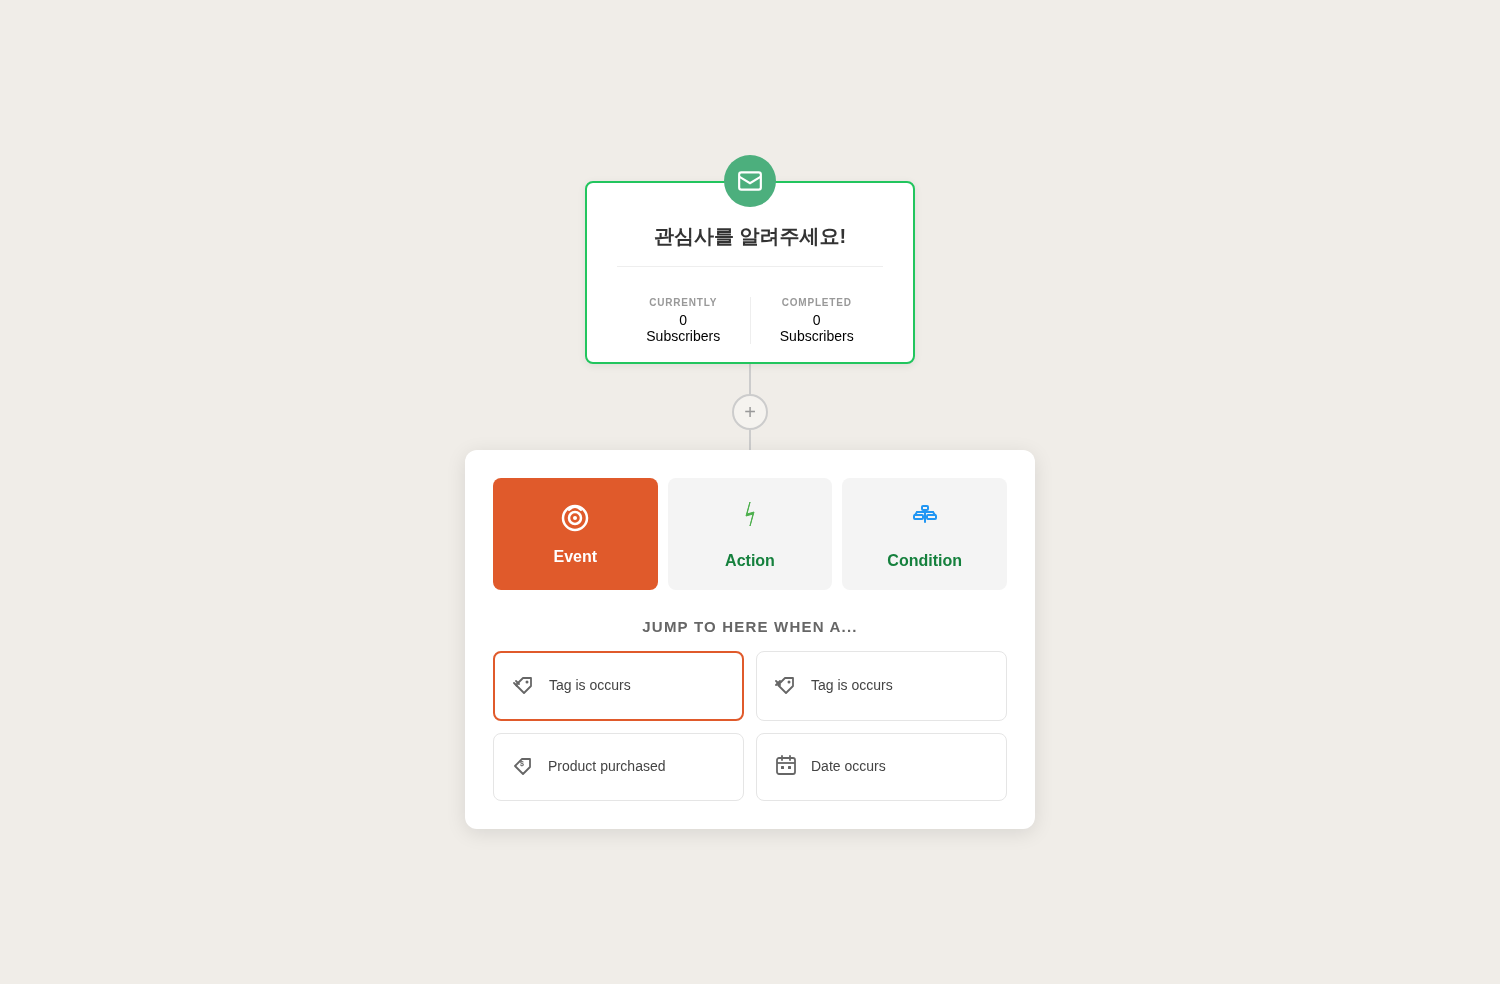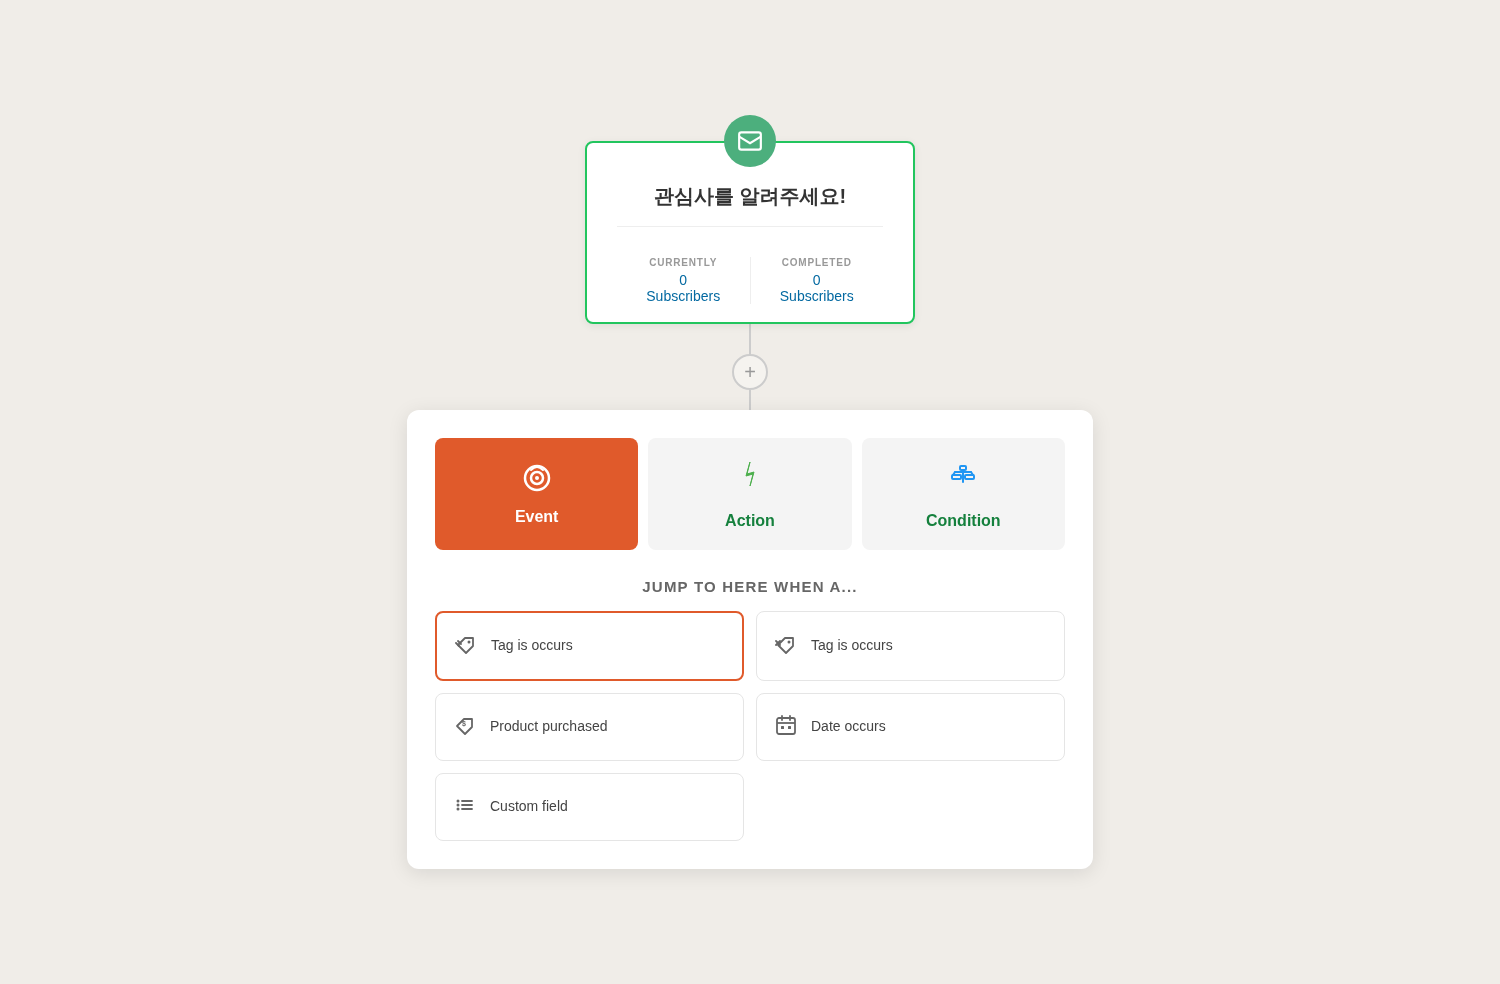--- a/index.html
+++ b/index.html
@@ -90,21 +90,21 @@
       font-size: 10px;
       font-weight: 600;
       color: #999;
       letter-spacing: 0.8px;
       text-transform: uppercase;
       margin-bottom: 4px;
     }
 
     .stat-value {
       font-size: 14px;
-      color: #0369a1;
+      color: #000000;
     }
 
     
     .connector {
       display: flex;
       flex-direction: column;
       align-items: center;
     }
 
     .connector-line {
@@ -132,21 +132,21 @@
       width: 2px;
       height: 20px;
       background-color: #ccc;
     }
 
     
     .main-panel {
       background: #fff;
       border-radius: 12px;
       padding: 28px;
-      width: 686px;
+      width: 570px;
       box-shadow: 0 4px 20px rgba(0,0,0,0.1);
     }
 
     
     .type-selector {
       display: flex;
       gap: 10px;
       margin-bottom: 28px;
     }
 
@@ -377,30 +377,17 @@
             <path d="M2 9 L20 9" stroke="#666" stroke-width="1.8"></path>
             <path d="M7 2 L7 6" stroke="#666" stroke-width="1.8" stroke-linecap="round"></path>
             <path d="M15 2 L15 6" stroke="#666" stroke-width="1.8" stroke-linecap="round"></path>
             <rect x="6" y="12" width="3" height="3" rx="0.5" fill="#666"></rect>
             <rect x="13" y="12" width="3" height="3" rx="0.5" fill="#666"></rect>
           </svg>
         </span>
         <span class="event-option-text">Date occurs</span>
       </div>
 
-      <div class="event-option">
-        <span class="event-icon">
-          <svg class="icon" viewBox="0 0 22 22" fill="none">
-            <circle cx="4" cy="7" r="1.5" fill="#666"></circle>
-            <circle cx="4" cy="11" r="1.5" fill="#666"></circle>
-            <circle cx="4" cy="15" r="1.5" fill="#666"></circle>
-            <line x1="8" y1="7" x2="18" y2="7" stroke="#666" stroke-width="1.8" stroke-linecap="round"></line>
-            <line x1="8" y1="11" x2="18" y2="11" stroke="#666" stroke-width="1.8" stroke-linecap="round"></line>
-            <line x1="8" y1="15" x2="18" y2="15" stroke="#666" stroke-width="1.8" stroke-linecap="round"></line>
-          </svg>
-        </span>
-        <span class="event-option-text">Custom field</span>
-      </div>
 
     </div>
   </div>
 
 </div>
 
 </body></html>

